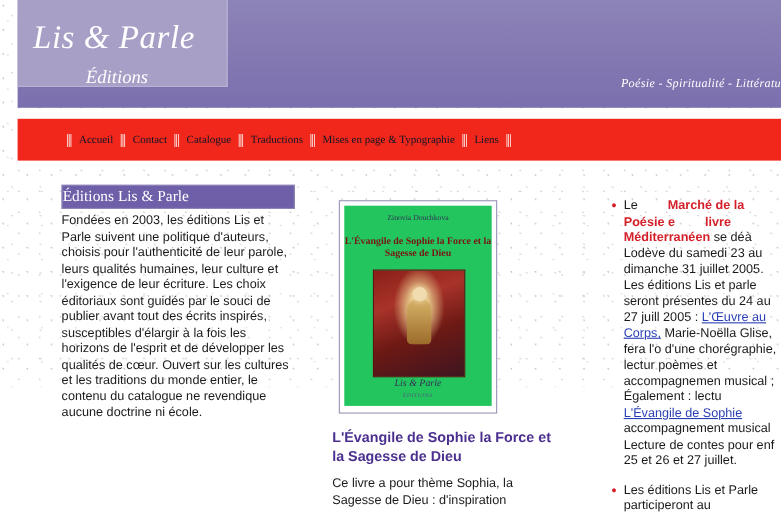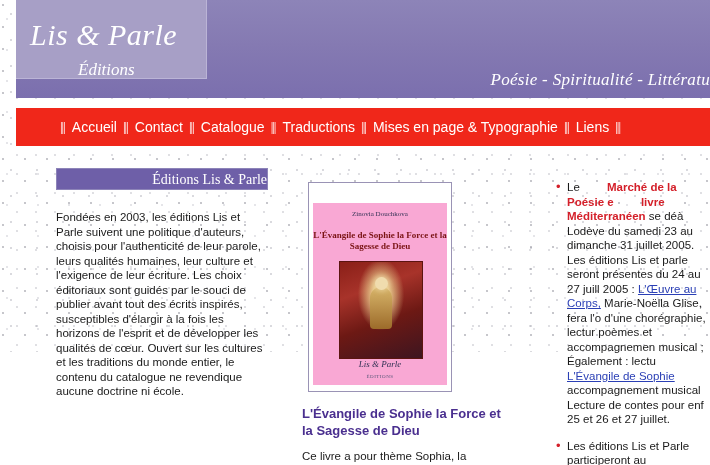--- a/index.html
+++ b/index.html
@@ -74,21 +74,21 @@
     font-size: 17px;
     color: #ffffff;
     white-space: nowrap;
   }
   .tagline {
     position: absolute;
     right: 0px;
     top: 70px;
     font-family: "Liberation Serif", serif;
     font-style: italic;
-    font-size: 17px;
+    font-size: 11px;
     color: #ffffff;
     white-space: nowrap;
     letter-spacing: 0.3px;
   }
 
   
   .navbar {
     position: absolute;
     left: 16px;
     top: 108px;
@@ -97,23 +97,23 @@
     background: #f0271a;
     color: #ffffff;
     display: flex;
     align-items: center;
     padding-left: 44px;
     box-sizing: border-box;
     overflow: hidden;
     white-space: nowrap;
   }
   .nav-item {
-    font-family: Liberation Sans, sans-serif;
-    font-size: 14px;
-    color: #ffffff;
+    font-family: Liberation Serif, serif;
+    font-size: 10px;
+    color: #0f172a;
     text-decoration: none;
     margin-right: 6px;
     white-space: nowrap;
   }
   .nav-sep {
     color: #ffffff;
     font-size: 13px;
     letter-spacing: -1px;
     margin-right: 7px;
     font-family: "Liberation Serif", serif;
@@ -134,30 +134,30 @@
   .col1 { left: 56px;  width: 212px; }
   .col2 { left: 302px; width: 212px; }
   .col3 { left: 556px; width: 154px; }
 
   .col-head {
     height: 22px;
     background: #6e5fa8;
     color: #ffffff;
     font-family: "Liberation Serif", serif;
     font-size: 14px;
-    text-align: right;
+    text-align: left;
     line-height: 22px;
     border: 1px solid #8d84b8;
     box-sizing: border-box;
     white-space: nowrap;
     overflow: hidden;
   }
 
   .body-text {
-    margin-top: 20px;
+    margin-top: 4px;
     font-family: "Liberation Sans", sans-serif;
     font-size: 11.5px;
     line-height: 14.5px;
     color: #1a1a1a;
     text-align: left;
   }
   .body-text p { margin: 0 0 13px 0; }
 
   
   .cover-wrap {
@@ -165,24 +165,23 @@
     width: 144px;
     margin-left: 6px;
     background: #ffffff;
     border: 1px solid #9a93b5;
     padding: 4px 4px 6px 4px;
     box-sizing: border-box;
   }
   .cover {
     width: 134px;
     height: 182px;
-    background: #f9a8d4;
+    background: #22c55e;
     position: relative;
     overflow: hidden;
-    margin-top: 16px;
   }
   .cover-author {
     position: absolute;
     top: 7px;
     left: 0; right: 0;
     text-align: center;
     font-family: "Liberation Serif", serif;
     font-size: 7px;
     color: #333355;
   }

